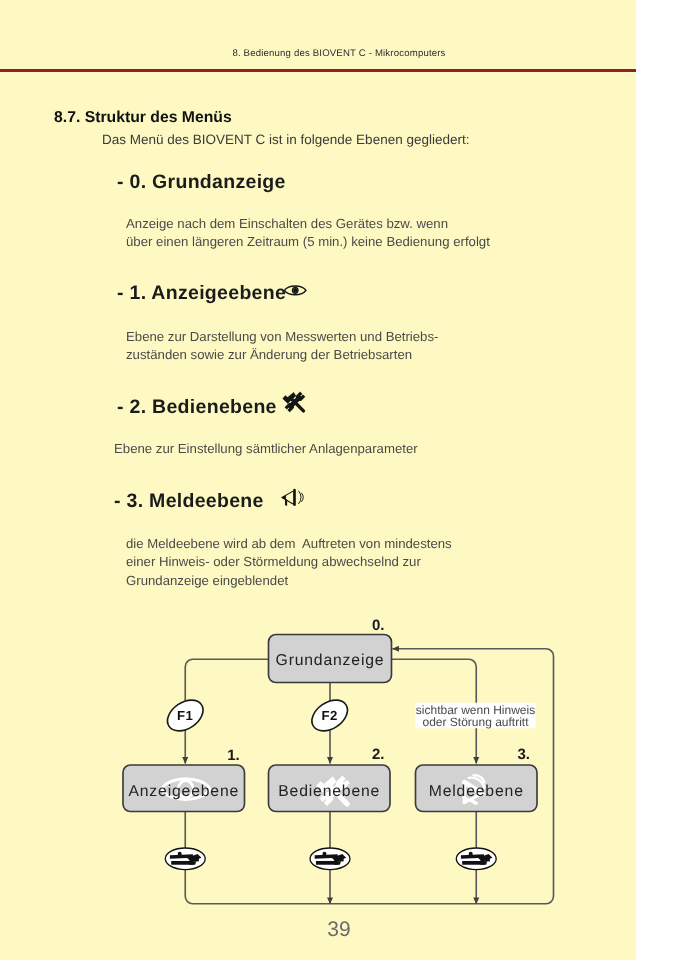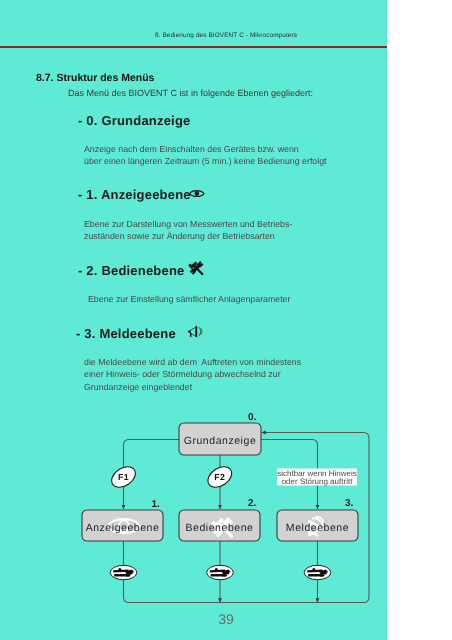--- a/index.html
+++ b/index.html
@@ -1,18 +1,18 @@
 <!DOCTYPE html>
 <html><head>
 <meta charset="utf-8">
 <title>page</title>
 <style>
   html,body{margin:0;padding:0;background:#fff;}
   body{width:452px;height:640px;font-family:"Liberation Sans",sans-serif;-webkit-font-smoothing:antialiased;text-rendering:geometricPrecision;}
-  .page{position:relative;width:387px;height:640px;overflow:hidden;background:#5eead4;}
+  .page{position:relative;width:424px;height:640px;overflow:hidden;background:#fef9c3;}
   .hdr{position:absolute;top:31.8px;left:0;width:452px;text-align:center;font-size:6.4px;color:#2e2e2e;letter-spacing:.12px;}
   .rule{position:absolute;top:46px;left:0;width:452px;height:2px;background:#8e2422;}
   .h2{position:absolute;left:36px;top:72px;font-size:10.5px;font-weight:bold;color:#111;white-space:nowrap;}
   .intro{position:absolute;left:37px;top:88px;font-size:9px;color:#3a3a3a;white-space:nowrap;margin-left:31px;}
   .lvl{position:absolute;font-size:13px;letter-spacing:.2px;font-weight:bold;color:#1b1b1b;white-space:nowrap;}
   .para{position:absolute;font-size:8.8px;color:#4a4a4a;line-height:12.4px;white-space:pre;}
   .pgnum{position:absolute;left:0;top:610.5px;width:452px;text-align:center;font-size:14px;color:#6a6a6a;}
   svg.diag{position:absolute;left:0;top:0;}
 </style>
 </head>
@@ -26,21 +26,21 @@
 
   <div class="lvl" style="left:78px;top:113px">-  0. Grundanzeige</div>
   <div class="para" style="left:84px;top:143px"><span>Anzeige nach dem Einschalten des Gerätes bzw. wenn</span>
 <span>über einen längeren Zeitraum (5 min.) keine Bedienung erfolgt</span></div>
 
   <div class="lvl" style="left:78px;top:187px">-  1. Anzeigeebene</div>
   <div class="para" style="left:84px;top:218px"><span>Ebene zur Darstellung von Messwerten und Betriebs-</span>
 <span>zuständen sowie zur Änderung der Betriebsarten</span></div>
 
   <div class="lvl" style="left:78px;top:263px">- 2. Bedienebene</div>
-  <div class="para" style="left:88px;top:293px"><span>Ebene zur Einstellung sämtlicher Anlagenparameter</span></div>
+  <div class="para" style="left:76px;top:293px"><span>Ebene zur Einstellung sämtlicher Anlagenparameter</span></div>
 
   <div class="lvl" style="left:76px;top:326px">- 3. Meldeebene</div>
   <div class="para" style="left:84px;top:356px"><span>die Meldeebene wird ab dem  Auftreten von mindestens</span>
 <span>einer Hinweis- oder Störmeldung abwechselnd zur</span>
 <span>Grundanzeige eingeblendet</span></div>
 
   <svg class="diag" width="452" height="640" viewBox="0 0 452 640">
     <defs>
       <marker id="arr" viewBox="0 0 10 10" refX="9.6" refY="5" markerWidth="4.2" markerHeight="4.2" orient="auto-start-reverse" markerUnits="strokeWidth">
         <path d="M0.2,0.6 L9.8,5 L0.2,9.4 z" fill="#3f3f3f"></path>

